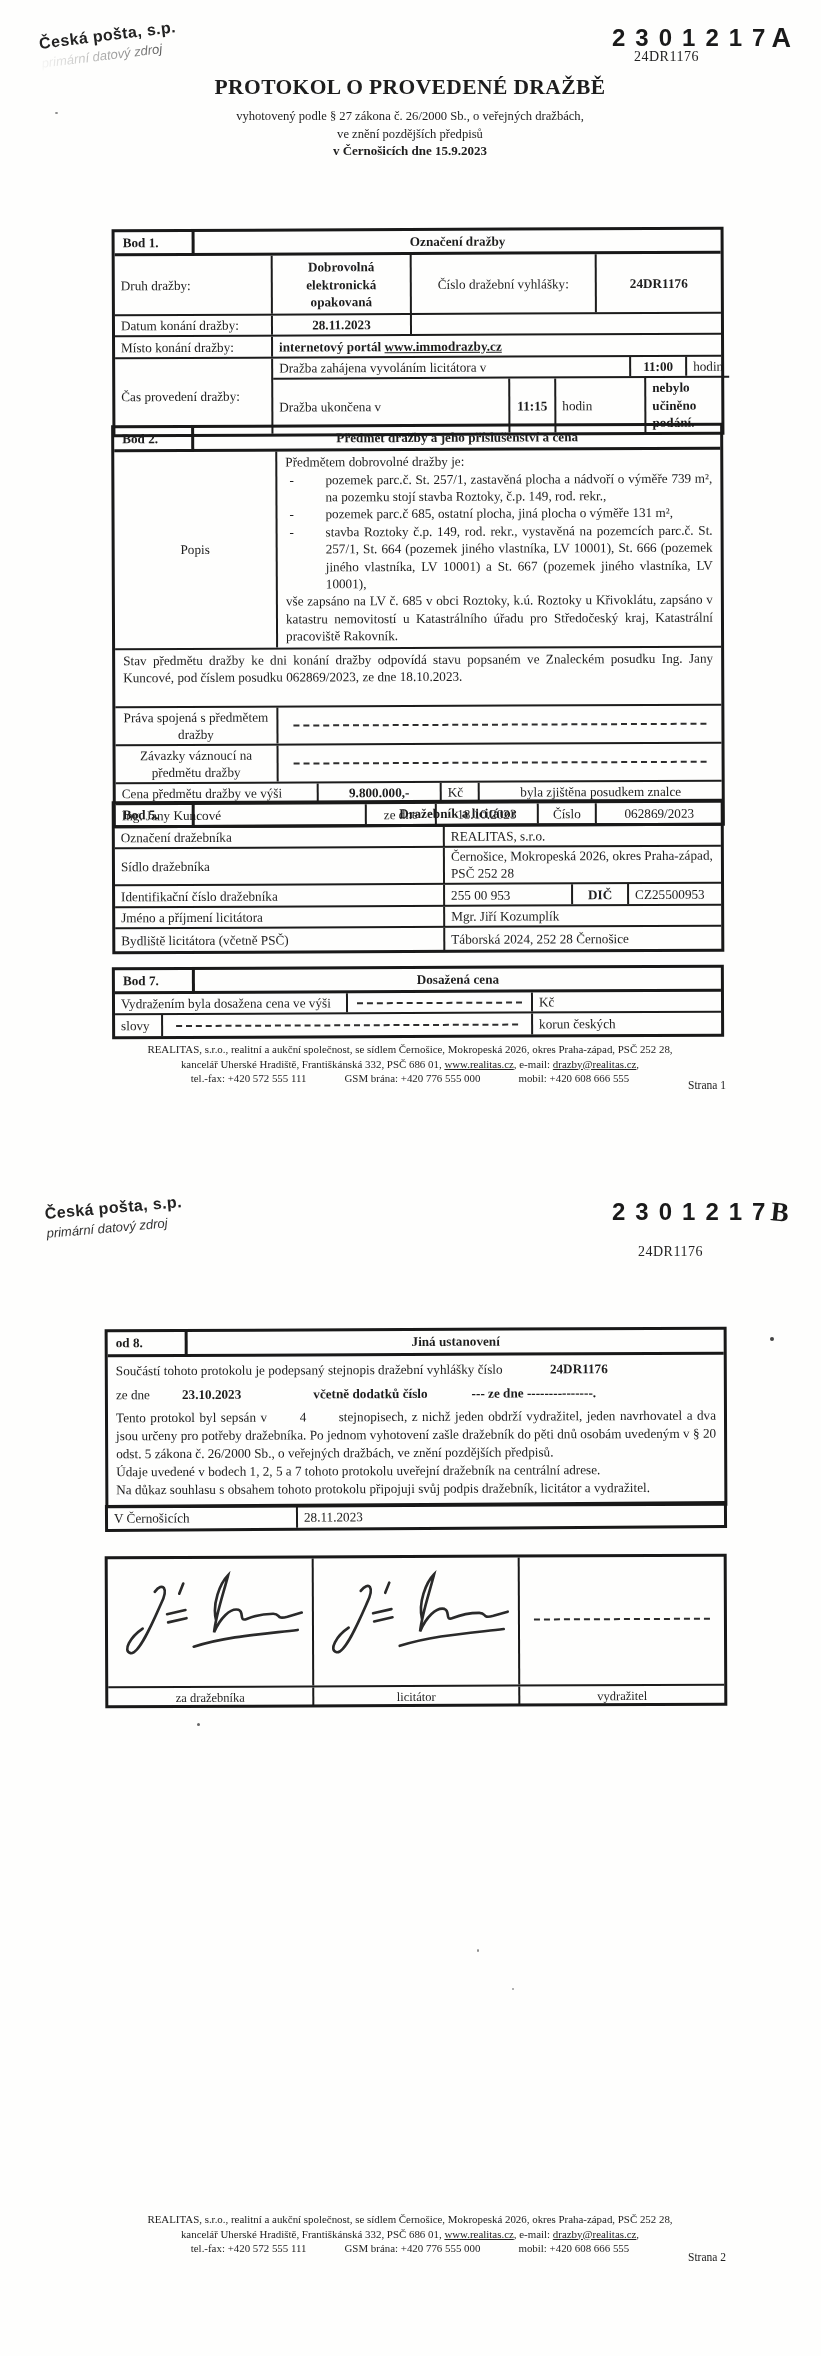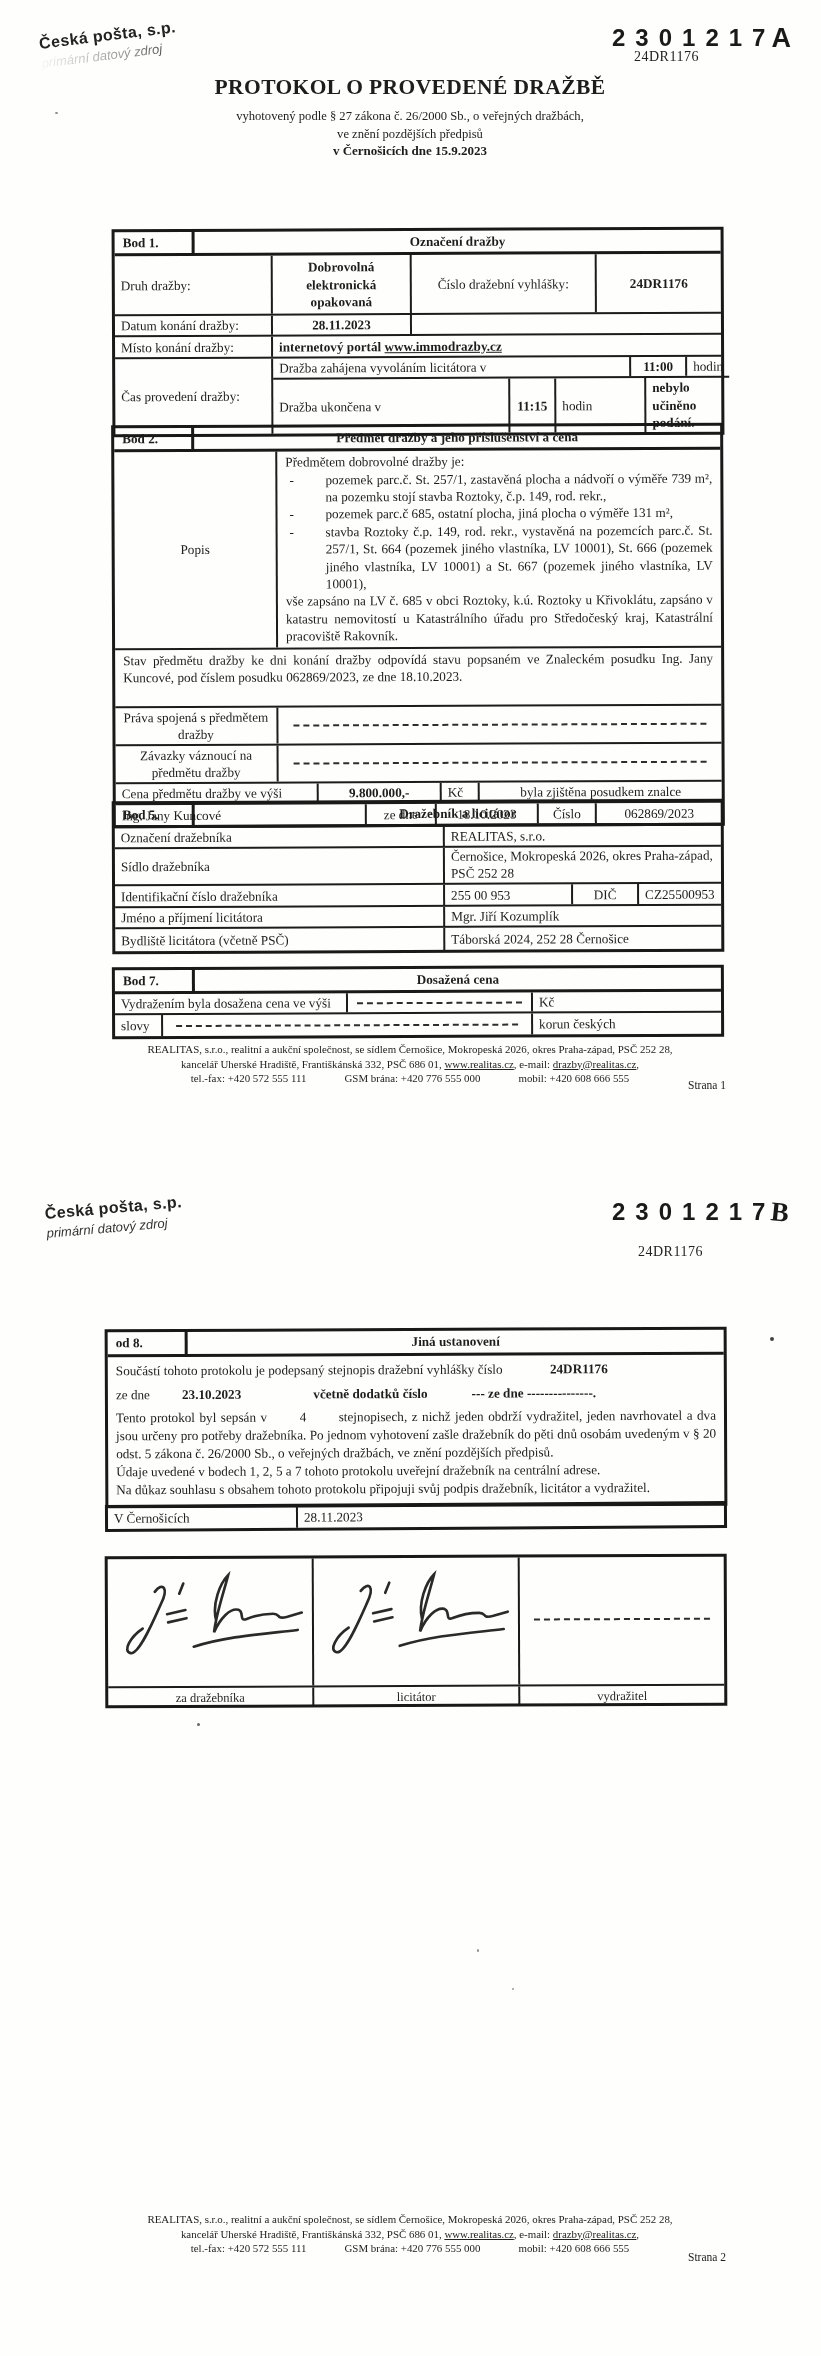--- a/index.html
+++ b/index.html
@@ -183,21 +183,21 @@
       <div class="tcell vc" style="width:330px;flex:none;">Označení dražebníka</div>
       <div class="tcell vc last flex1">REALITAS, s.r.o.</div>
     </div>
     <div class="trow" style="min-height:36px;">
       <div class="tcell vc" style="width:330px;flex:none;">Sídlo dražebníka</div>
       <div class="tcell vc last flex1" style="line-height:16.5px;">Černošice, Mokropeská 2026, okres Praha-západ, PSČ 252 28</div>
     </div>
     <div class="trow" style="min-height:22px;">
       <div class="tcell vc" style="width:330px;flex:none;">Identifikační číslo dražebníka</div>
       <div class="tcell vc" style="width:128px;flex:none;">255 00 953</div>
-      <div class="tcell vcc" style="width:66px;flex:none;">DIČ</div>
+      <div class="tcell vcc" style="width:56px;flex:none;font-weight:bold;">DIČ</div>
       <div class="tcell vc last flex1">CZ25500953</div>
     </div>
     <div class="trow" style="min-height:20px;">
       <div class="tcell vc" style="width:330px;flex:none;">Jméno a příjmení licitátora</div>
       <div class="tcell vc last flex1">Mgr. Jiří Kozumplík</div>
     </div>
     <div class="trow last" style="min-height:22px;">
       <div class="tcell vc" style="width:330px;flex:none;">Bydliště licitátora (včetně PSČ)</div>
       <div class="tcell vc last flex1">Táborská 2024, 252 28 Černošice</div>
     </div>

